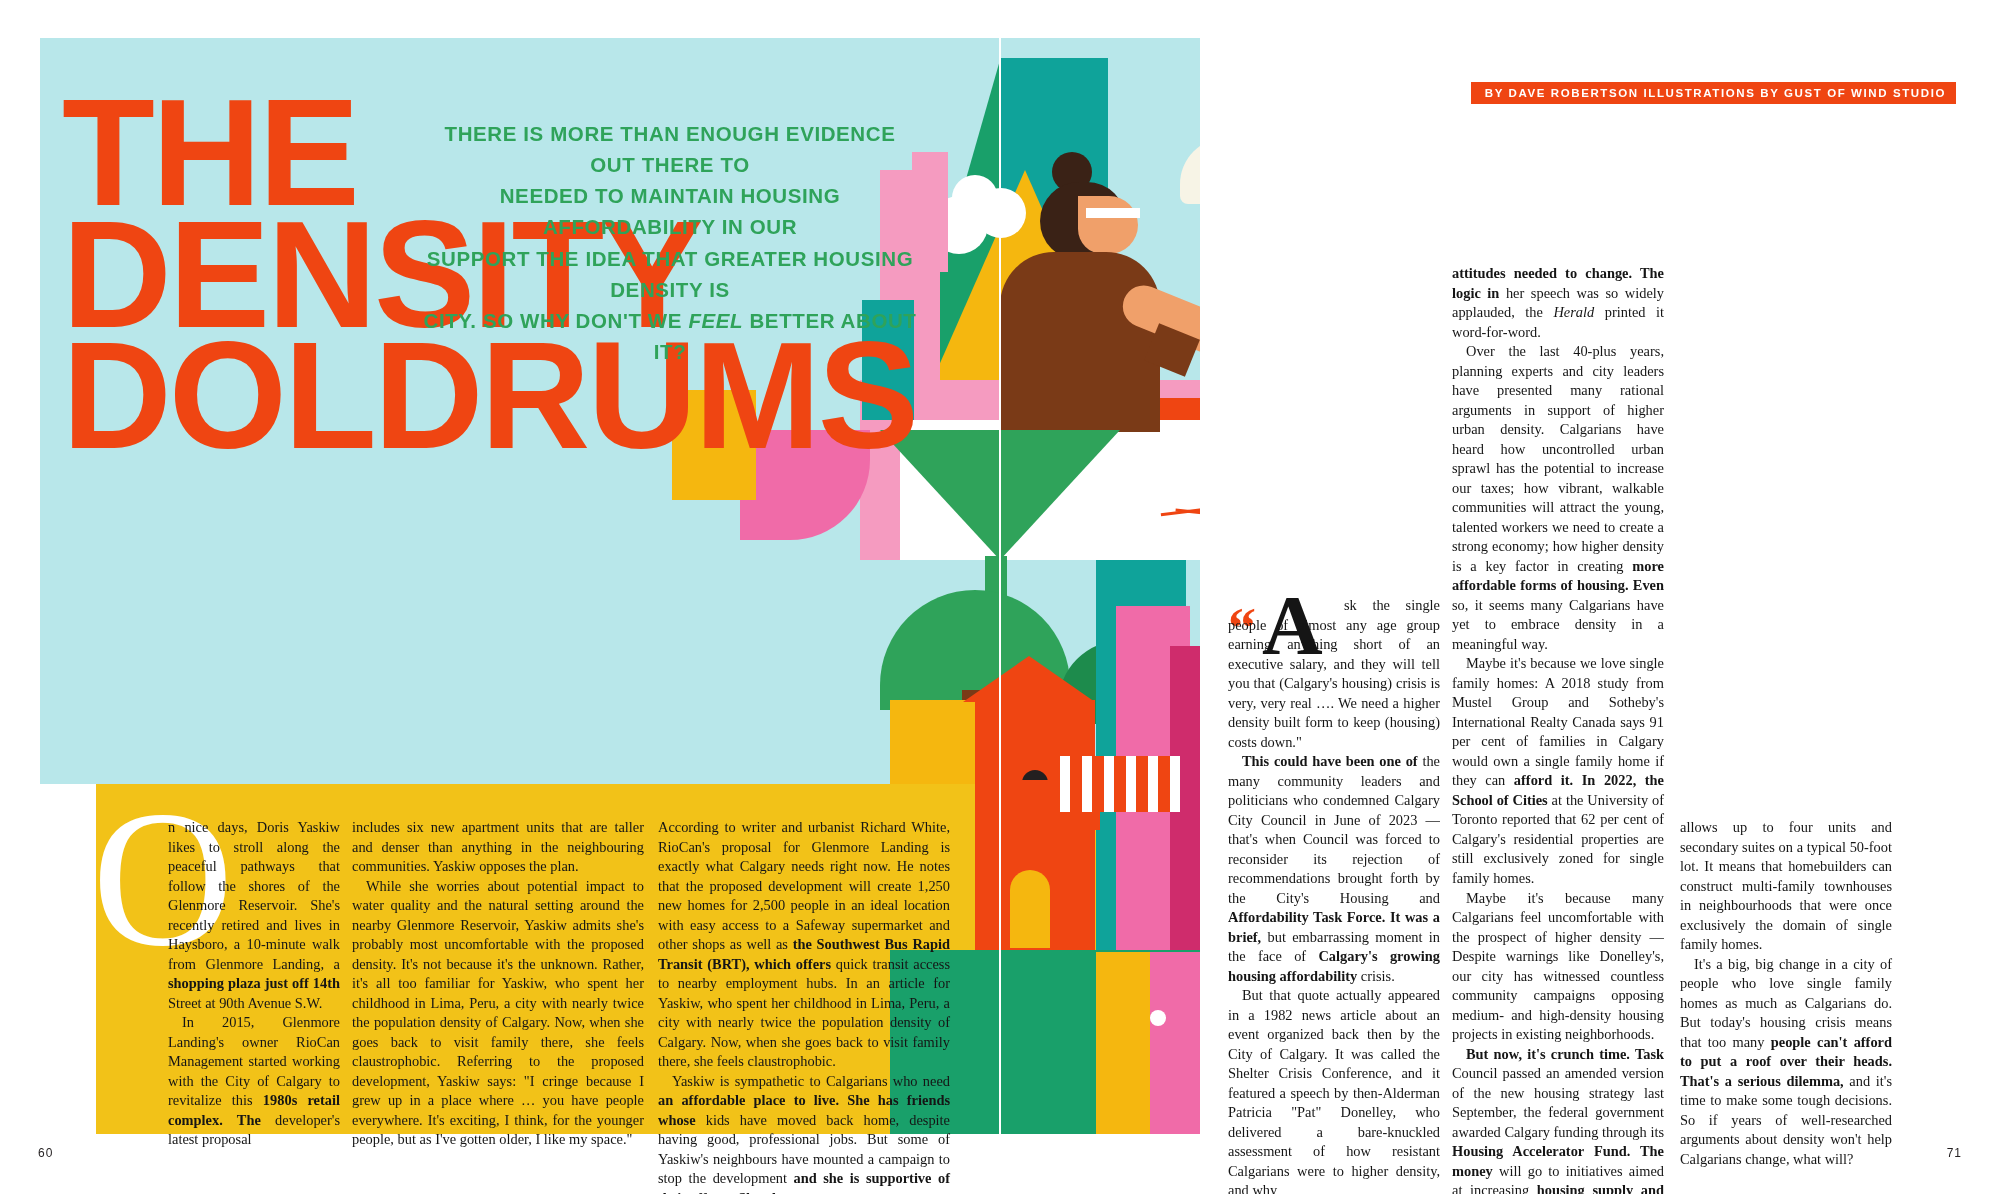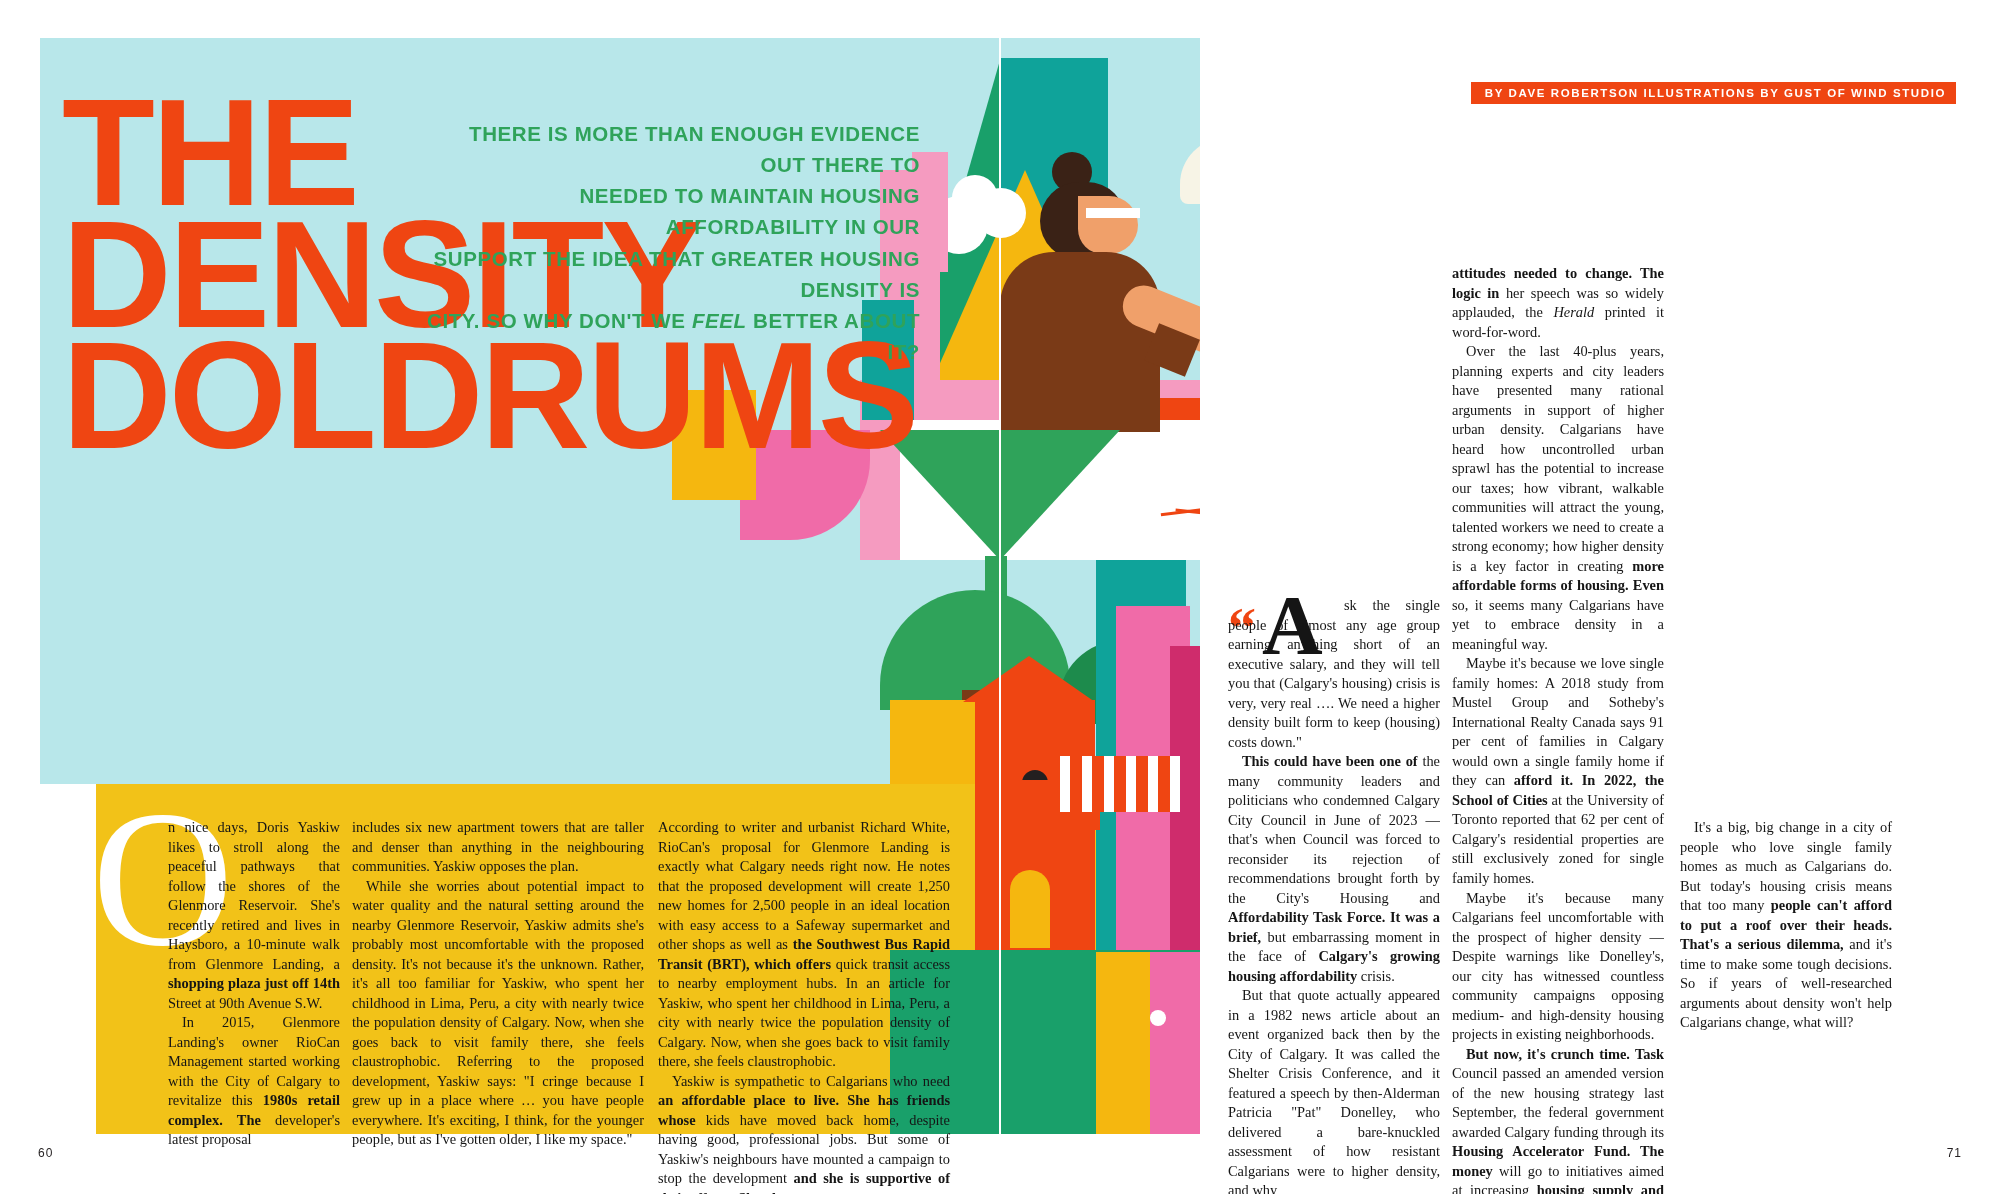--- a/index.html
+++ b/index.html
@@ -21,21 +21,21 @@
           letter-spacing:1.6px;padding:5px 10px 5px 14px;white-space:nowrap;}
 
   
   .headline{position:absolute;left:62px;top:92px;width:840px;color:#ef4512;
             font-family:"Liberation Sans",sans-serif;font-weight:bold;font-size:152px;
             line-height:0.8;letter-spacing:-3px;}
   .headline div{white-space:nowrap;}
 
   .deck{position:absolute;left:420px;top:118px;width:500px;color:#2fa35a;
         font-family:"Liberation Sans",sans-serif;font-weight:bold;font-size:20.5px;
-        line-height:1.52;letter-spacing:0.6px;text-align:right;}
+        line-height:1.52;letter-spacing:0.6px;text-align:center;}
   .deck i{font-style:italic;}
 
   
   .sh{position:absolute;}
   .tri{width:0;height:0;}
 
   
   .col{position:absolute;font-family:"Liberation Serif",serif;font-size:14.4px;line-height:1.355;
        color:#151515;text-align:justify;}
   .col p{margin:0;text-indent:14px;}
@@ -190,21 +190,21 @@
   </div>
 
   <div class="dropcap-o">O</div>
 
   <div class="col" style="left:168px;top:818px;width:172px;">
     <p class="first">n nice days, Doris Yaskiw likes to stroll along the peaceful pathways that follow the shores of the Glenmore Reservoir. She's recently retired and lives in Haysboro, a 10-minute walk from Glenmore Landing, a <b>shopping plaza just off 14th</b> Street at 90th Avenue S.W.</p>
     <p>In 2015, Glenmore Landing's owner RioCan Management started working with the City of Calgary to revitalize this <b>1980s retail complex. The</b> developer's latest proposal</p>
   </div>
 
   <div class="col" style="left:352px;top:818px;width:292px;">
-    <p class="first">includes six new apartment towers that are taller and denser than anything in the neighbouring communities. Yaskiw opposes the plan.</p>
+    <p class="first">includes six new apartment units that are taller and denser than anything in the neighbouring communities. Yaskiw opposes the plan.</p>
     <p>While she worries about potential impact to water quality and the natural setting around the nearby Glenmore Reservoir, Yaskiw admits she's probably most uncomfortable with the proposed density. It's not because it's the unknown. Rather, it's all too familiar for Yaskiw, who spent her childhood in Lima, Peru, a city with nearly twice the population density of Calgary. Now, when she goes back to visit family there, she feels claustrophobic. Referring to the proposed development, Yaskiw says: "I cringe because I grew up in a place where … you have people everywhere. It's exciting, I think, for the younger people, but as I've gotten older, I like my space."</p>
   </div>
 
   <div class="col" style="left:658px;top:818px;width:292px;">
     <p class="first">According to writer and urbanist Richard White, RioCan's proposal for Glenmore Landing is exactly what Calgary needs right now. He notes that the proposed development will create 1,250 new homes for 2,500 people in an ideal location with easy access to a Safeway supermarket and other shops as well as <b>the Southwest Bus Rapid Transit (BRT), which offers</b> quick transit access to nearby employment hubs. In an article for Yaskiw, who spent her childhood in Lima, Peru, a city with nearly twice the population density of Calgary. Now, when she goes back to visit family there, she feels claustrophobic.</p>
     <p>Yaskiw is sympathetic to Calgarians who need <b>an affordable place to live. She has friends whose</b> kids have moved back home, despite having good, professional jobs. But some of Yaskiw's neighbours have mounted a campaign to stop the development <b>and she is supportive of their efforts. She plans to</b></p>
   </div>
 
   <div class="quotemark">“</div>
   <div class="dropcap-a">A</div>
@@ -218,19 +218,20 @@
   <div class="col" style="left:1452px;top:264px;width:212px;">
     <p class="first"><b>attitudes needed to change. The logic in</b> her speech was so widely applauded, the <i>Herald</i> printed it word-for-word.</p>
     <p>Over the last 40-plus years, planning experts and city leaders have presented many rational arguments in support of higher urban density. Calgarians have heard how uncontrolled urban sprawl has the potential to increase our taxes; how vibrant, walkable communities will attract the young, talented workers we need to create a strong economy; how higher density is a key factor in creating <b>more affordable forms of housing. Even</b> so, it seems many Calgarians have yet to embrace density in a meaningful way.</p>
     <p>Maybe it's because we love single family homes: A 2018 study from Mustel Group and Sotheby's International Realty Canada says 91 per cent of families in Calgary would own a single family home if they can <b>afford it. In 2022, the School of Cities</b> at the University of Toronto reported that 62 per cent of Calgary's residential properties are still exclusively zoned for single family homes.</p>
     <p>Maybe it's because many Calgarians feel uncomfortable with the prospect of higher density — Despite warnings like Donelley's, our city has witnessed countless community campaigns opposing medium- and high-density housing projects in existing neighborhoods.</p>
     <p><b>But now, it's crunch time. Task</b> Council passed an amended version of the new housing strategy last September, the federal government awarded Calgary funding through its <b>Housing Accelerator Fund. The money</b> will go to initiatives aimed at increasing <b>housing supply and affordability.</b></p>
 
   </div>
 
   <div class="col" style="left:1680px;top:818px;width:212px;">
+    <p class="first">allows up to four units and secondary suites on a typical 50-foot lot. It means that homebuilders can construct multi-family townhouses in neighbourhoods that were once exclusively the domain of single family homes.</p>
     <p>It's a big, big change in a city of people who love single family homes as much as Calgarians do. But today's housing crisis means that too many <b>people can't afford to put a roof over their heads. That's a serious dilemma,</b> and it's time to make some tough decisions. So if years of well-researched arguments about density won't help Calgarians change, what will?</p>
   </div>
 
   <div class="folio folio-l">60</div>
   <div class="folio folio-r">71</div>
 
 </div>
 
 </body></html>

